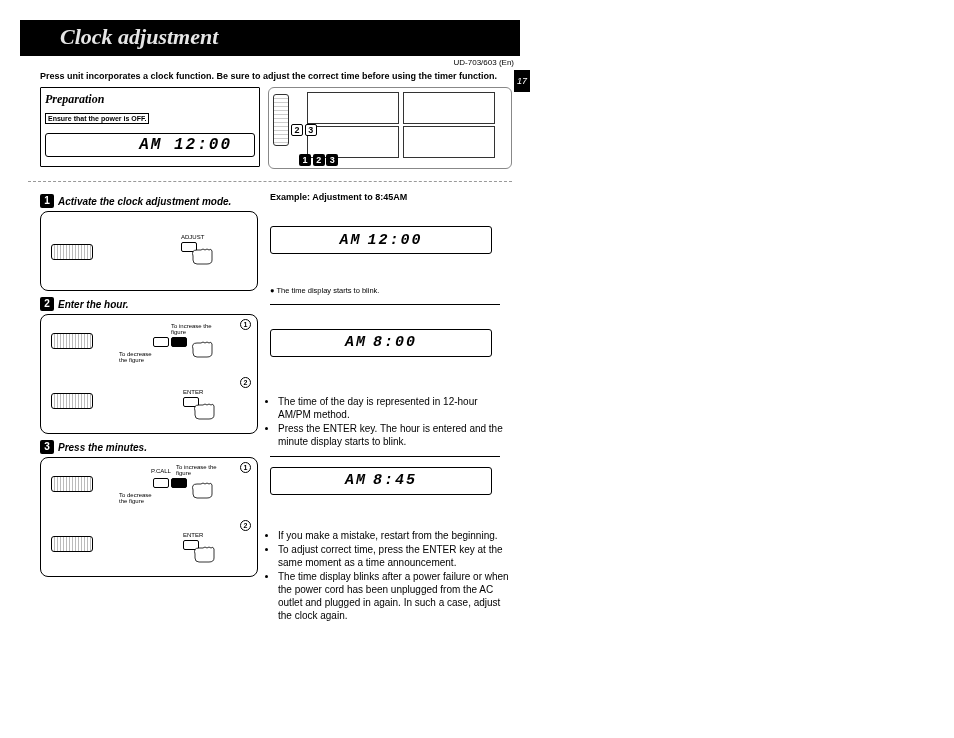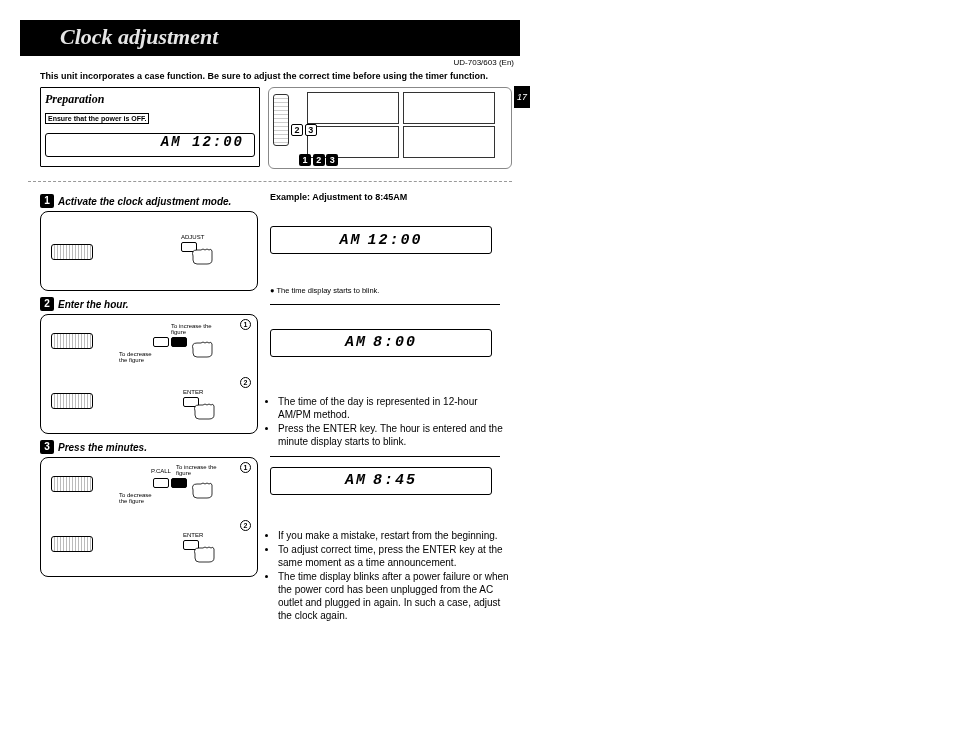--- a/index.html
+++ b/index.html
@@ -66,25 +66,25 @@
     margin-top: 2px;
     font-weight: bold;
   }
   .lcd {
     border: 1px solid #000;
     border-radius: 3px;
     height: 22px;
     margin-top: 8px;
     position: relative;
     display: flex;
-    align-items: flex-start;
+    align-items: center;
     justify-content: flex-end;
-    padding-right: 10px;
+    padding-right: 22px;
     font-family: "Courier New", monospace;
-    font-size: 14px;
+    font-size: 16px;
     letter-spacing: 2px;
     font-style: italic;
     font-weight: bold;
   }
   .equip-box {
     flex: 1;
     border: 1px solid #888;
     border-radius: 6px;
     height: 80px;
     position: relative;
@@ -118,21 +118,21 @@
   .numbox.white {
     background: #fff;
     color: #000;
     border: 1px solid #000;
     box-sizing: border-box;
     line-height: 10px;
   }
   .page-tab {
     position: absolute;
     right: -10px;
-    top: 66px;
+    top: 50px;
     width: 16px; height: 22px;
     background: #000;
     color: #fff;
     font-size: 9px;
     font-style: italic;
     text-align: center;
     line-height: 22px;
   }
   hr.dash {
     border: none;
@@ -244,21 +244,21 @@
 <body>
 
 <div class="page">
 
   <div class="title-bar">
     <span>Clock adjustment</span>
   </div>
   <div class="model-id">UD-703/603 (En)</div>
   <div class="page-tab">17</div>
 
-  <div class="intro">This unit incorporates a case function. Be sure to adjust the correct time before using the timer function.</div>
+  <div class="intro">Press unit incorporates a clock function. Be sure to adjust the correct time before using the timer function.</div>
 
   <div class="top-row">
 
     <div class="prep-box">
       <div class="prep-title">Preparation</div>
       <div class="prep-ensure">Ensure that the power is OFF.</div>
       <div class="lcd">
         <span>AM 12:00</span>
       </div>
     </div>

